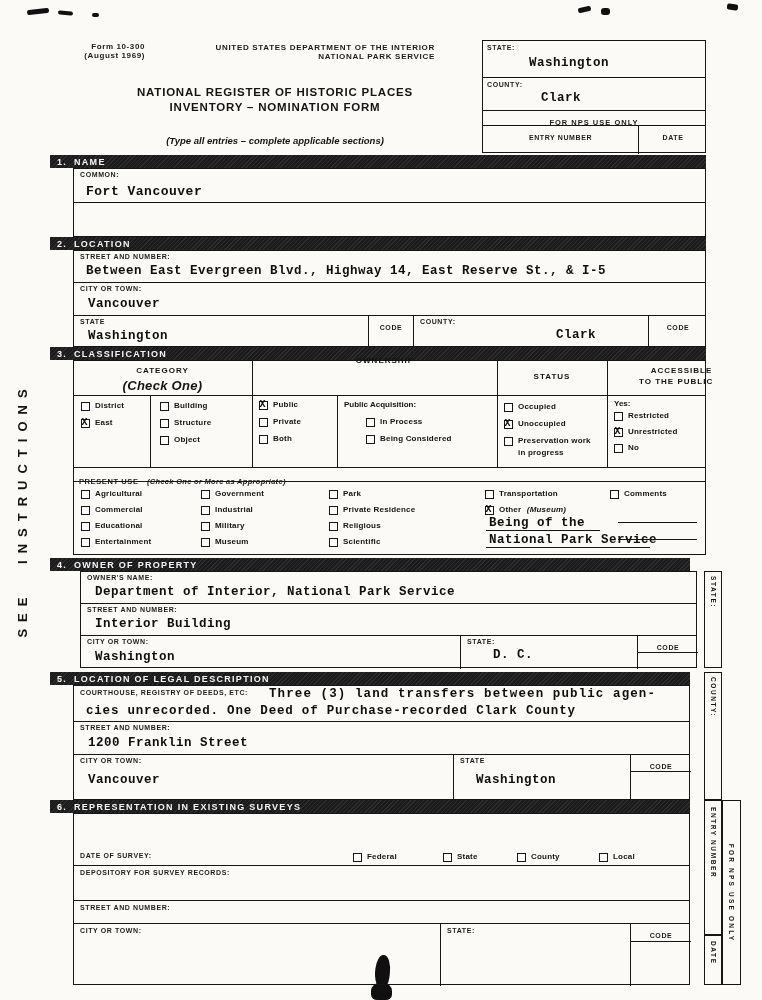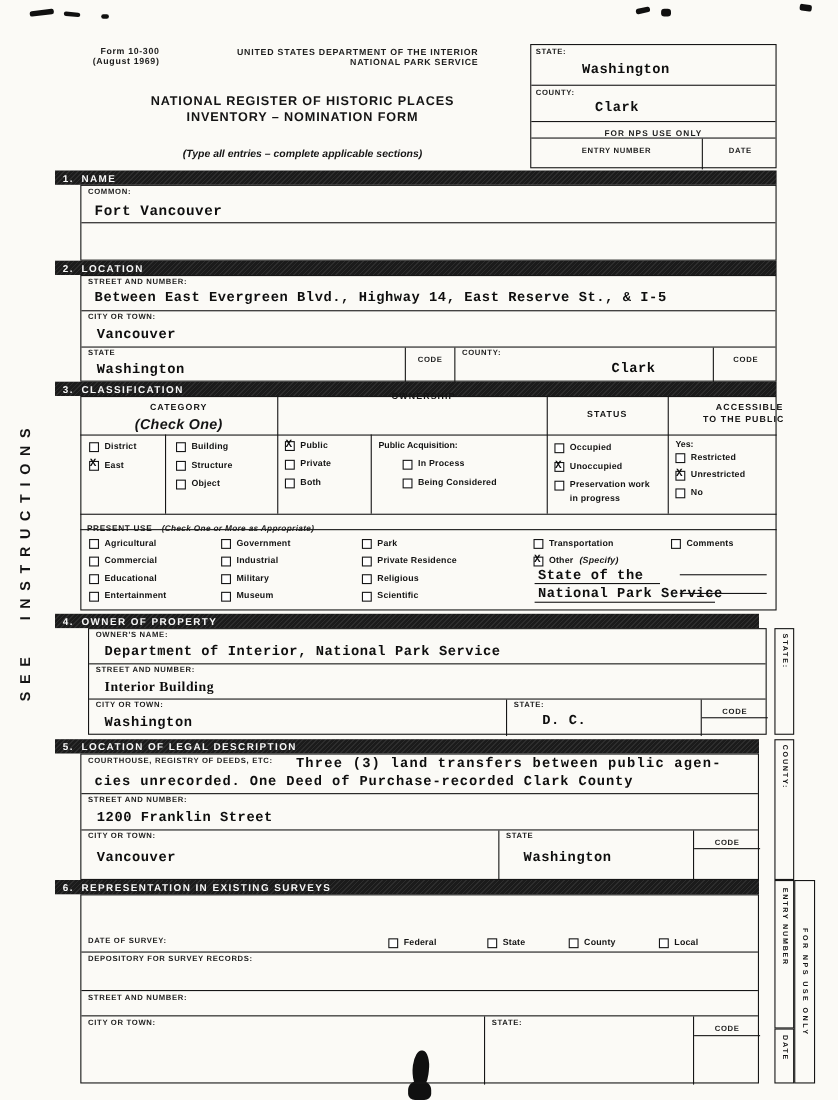--- a/index.html
+++ b/index.html
@@ -287,48 +287,48 @@
   </div>
 
   <div class="abs cb" style="left:485px;top:489px;">
     <span class="bx"></span>
     <span class="tx">Transportation</span>
   </div>
   <div class="abs cb" style="left:485px;top:505px;">
     <span class="bx checked"></span>
     <span class="tx">
       <span>Other</span>
-      <span class="ital" style="margin-left:3px;">(Specify)</span>
+      <span class="ital" style="margin-left:3px;">(Museum)</span>
     </span>
   </div>
 
   <div class="abs cb" style="left:610px;top:489px;">
     <span class="bx"></span>
     <span class="tx">Comments</span>
   </div>
 
-  <span class="abs typed" style="left:489px;top:516px;">State of the</span>
+  <span class="abs typed" style="left:489px;top:516px;">Being of the</span>
   <div class="abs rule" style="left:486px;top:530px;width:114px;"></div>
   <span class="abs typed" style="left:489px;top:533px;">National Park Service</span>
   <div class="abs rule" style="left:486px;top:547px;width:164px;"></div>
   <div class="abs rule" style="left:618px;top:522px;width:79px;"></div>
   <div class="abs rule" style="left:618px;top:539px;width:79px;"></div>
 
   <div class="abs bar" style="left:50px;top:558px;width:640px;">
     <span class="num">4.</span>
     <span>OWNER OF PROPERTY</span>
   </div>
   <div class="abs box" style="left:80px;top:571px;width:617px;height:97px;">
     <div class="abs" style="left:0;top:0;width:100%;height:32px;border-bottom:1.1px solid #161616;">
       <span class="abs lbl" style="left:6px;top:2px;">OWNER'S NAME:</span>
       <span class="abs typed" style="left:14px;top:13px;">Department of Interior, National Park Service</span>
     </div>
     <div class="abs" style="left:0;top:32px;width:100%;height:32px;border-bottom:1.1px solid #161616;">
       <span class="abs lbl" style="left:6px;top:2px;">STREET AND NUMBER:</span>
-      <span class="abs typed" style="left:14px;top:13px;font-family:Liberation Serif, serif;">Interior Building</span>
+      <span class="abs typed" style="left:14px;top:13px;">Interior Building</span>
     </div>
     <div class="abs" style="left:0;top:64px;width:100%;height:33px;">
       <div class="abs" style="left:0;top:0;width:380px;height:100%;border-right:1.1px solid #161616;">
         <span class="abs lbl" style="left:6px;top:2px;">CITY OR TOWN:</span>
         <span class="abs typed" style="left:14px;top:14px;">Washington</span>
       </div>
       <div class="abs" style="left:380px;top:0;width:177px;height:100%;border-right:1.1px solid #161616;">
         <span class="abs lbl" style="left:6px;top:2px;">STATE:</span>
         <span class="abs typed" style="left:32px;top:12px;">D. C.</span>
       </div>

